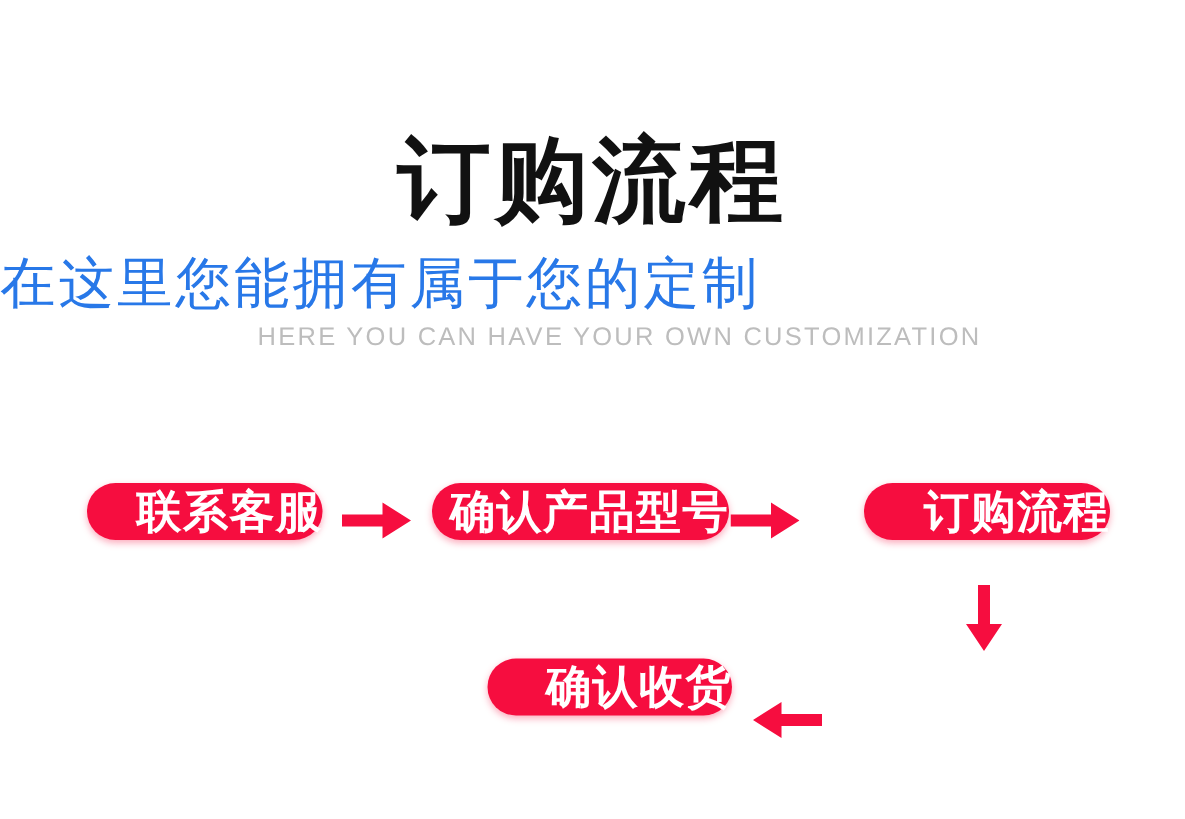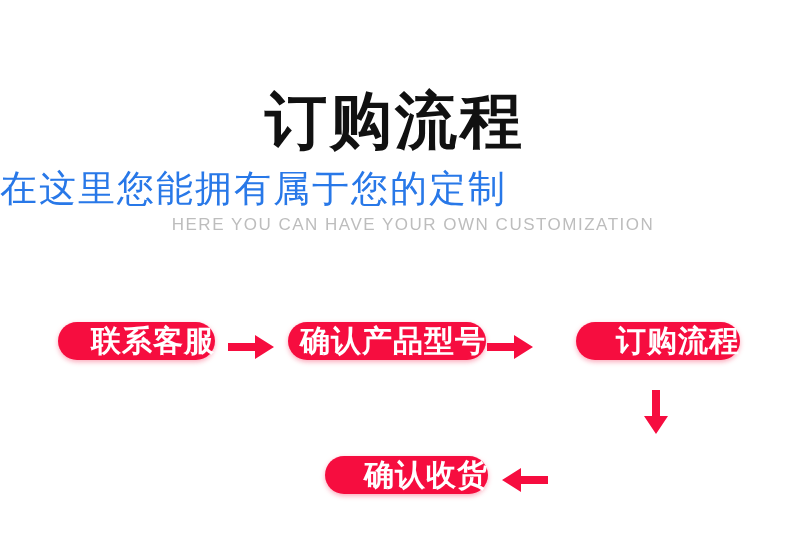--- a/index.html
+++ b/index.html
@@ -51,21 +51,21 @@
     font-weight:bold;
     letter-spacing:1px;
     display:flex;align-items:center;justify-content:flex-end;
     box-shadow:0 2px 5px rgba(246,13,63,0.35);
     white-space:nowrap;
   }
   .pill-contact{left:58px;top:318px;width:157px;}
   .pill-confirm-model{left:288px;top:318px;width:198px;padding-left:25px;}
   .pill-produce{left:576px;top:318px;width:164px;}
   .pill-ship{left:573px;top:452px;width:164px;}
-  .pill-receive{left:325px;top:452px;width:163px;}
+  .pill-receive{left:325px;top:435px;width:163px;}
   .arrow{position:absolute;display:block;line-height:0;}
   .arrow svg{display:block;}
   .arrow-1{left:228px;top:329px;}
   .arrow-2{left:487px;top:329px;}
   .arrow-down{left:643px;top:386px;}
   .arrow-left{left:500px;top:462px;}
   .arrow-fill{fill:var(--accent-red);}
 </style>
 </head>
 <body>

